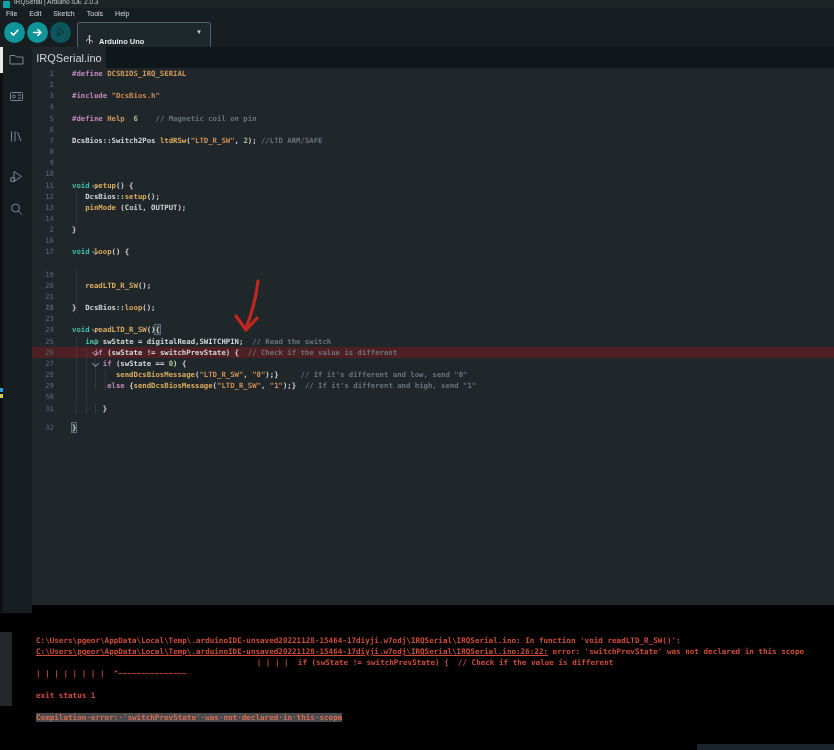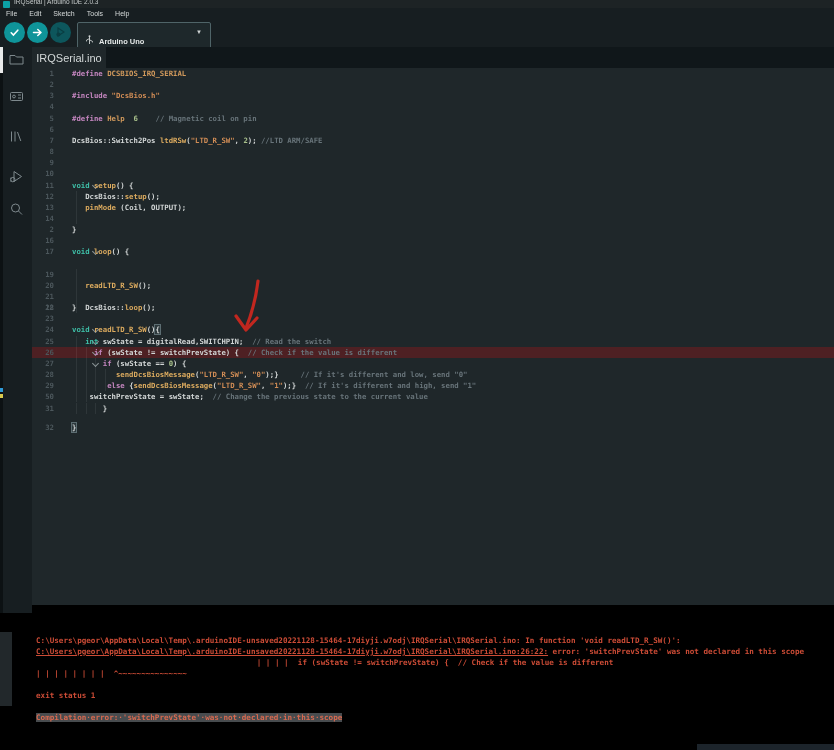--- a/index.html
+++ b/index.html
@@ -332,21 +332,20 @@
           <span class="guide" style="left: 53.7px;"></span>
           <span class="guide" style="left: 63.4px;"></span>
           <span class="guide" style="left: 73.1px;"></span>
           <span class="lnum">29</span>
           <pre class="code"><span class="tk-pl">        </span><span class="tk-kw">else</span><span class="tk-pl"> {</span><span class="tk-fn">sendDcsBiosMessage</span><span class="tk-pl">(</span><span class="tk-str">"LTD_R_SW"</span><span class="tk-pl">, </span><span class="tk-str">"1"</span><span class="tk-pl">);}</span><span class="tk-cm">  // If it's different and high, send "1"</span></pre>
         </div>
         <div class="row" style="top: 323.35px;">
           <span class="guide" style="left: 44px;"></span>
           <span class="guide" style="left: 53.7px;"></span>
           <span class="lnum">50</span>
-          <pre class="code"><span class="tk-pl">    switchPrevState = swState;</span><span class="tk-cm">  // Change the previous state to the current value</span></pre>
         </div>
         <div class="row" style="top: 334.5px;">
           <span class="guide" style="left: 44px;"></span>
           <span class="guide" style="left: 53.7px;"></span>
           <span class="guide" style="left: 63.4px;"></span>
           <span class="lnum">31</span>
           <pre class="code"><span class="tk-pl">       }</span></pre>
         </div>
         <div class="row" style="top: 354px;">
           <span class="lnum">32</span>

